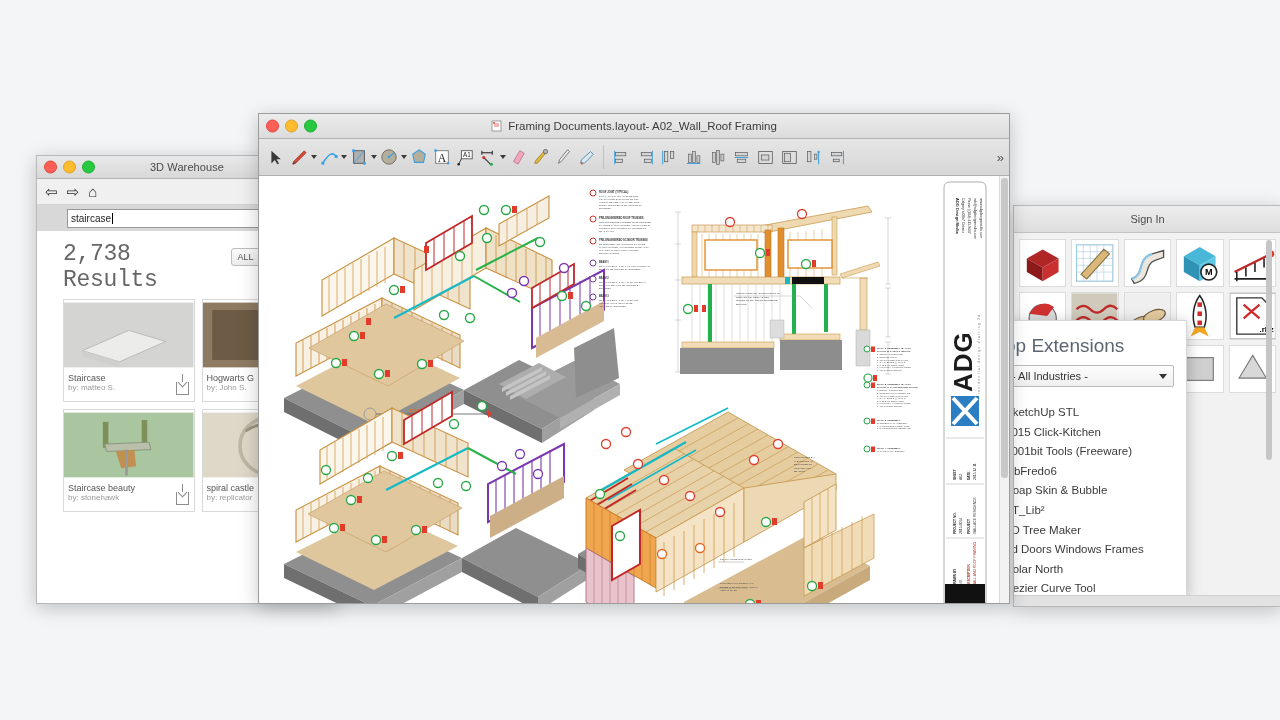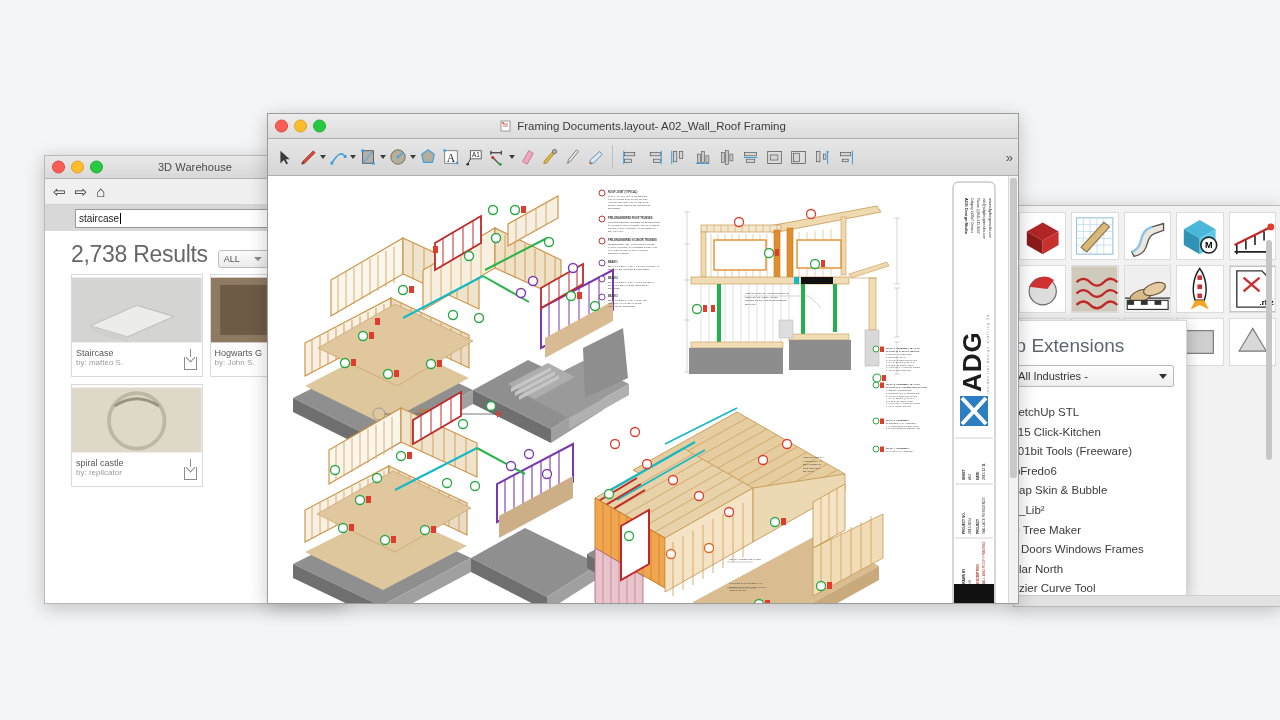--- a/index.html
+++ b/index.html
@@ -20,32 +20,32 @@
     display:flex; align-items:center;
   }
   .traffic { position:absolute; left:7px; top:50%; transform:translateY(-50%); display:flex; gap:6px; }
   .dot { width:11px; height:11px; border-radius:50%; }
   .dot.r{background:#ff5f57;border:1px solid #e1453c;}
   .dot.y{background:#febc2e;border:1px solid #e0a123;}
   .dot.g{background:#28c840;border:1px solid #1faf33;}
   .wtitle { flex:1; text-align:center; font-size:11px; color:#4a4a4a; letter-spacing:.1px; }
 
   
-  #warehouse { left:44px; top:155px; width:300px; height:447px; border:1px solid #b9b9b9; }
+  #warehouse { left:36px; top:155px; width:300px; height:447px; border:1px solid #b9b9b9; }
   #wh-nav { height:25px; background:#f0f0f0; border-bottom:1px solid #d4d4d4; display:flex; align-items:center; padding-left:8px; gap:9px;}
   .navglyph { font-size:15px; color:#2b2b2b; line-height:1; cursor:default;}
   #wh-searchbar { height:26px; background:#d8d8d8; display:flex; align-items:center; padding-left:30px; }
   #wh-search-input {
     flex:1; height:17px; background:#fff; border:1px solid #999; border-right:none;
     font-size:10px; color:#222; padding:0 3px; line-height:17px; display:flex; align-items:center;
   }
   #wh-search-input .caret{display:inline-block;width:1px;height:11px;background:#000;margin-left:1px;}
   #wh-body { background:#fff; height:396px; position:relative; overflow:hidden; }
   #wh-resulthead { display:flex; align-items:baseline; padding:10px 0 6px 26px; gap:10px;}
-  #wh-count { font-size:23px; color:#666; font-weight:300; letter-spacing:-.3px;}
+  #wh-count { font-size:23px; color:#666; font-weight:300; letter-spacing:-.3px;font-family:Liberation Mono, monospace;}
   #wh-allsel {
     font-size:9px; color:#555; background:linear-gradient(#fbfbfb,#ececec);
     border:1px solid #bdbdbd; border-radius:3px; padding:3px 5px;
     display:flex; align-items:center; gap:14px; min-width:56px;
   }
   #wh-allsel .arrow { width:0;height:0;border-left:4px solid transparent;border-right:4px solid transparent;border-top:4px solid #8a8a8a;}
   #wh-resultby { font-size:9px; color:#555; font-weight:bold; }
   #wh-grid { display:grid; grid-template-columns:1fr 1fr; gap:7px; padding:0 4px 0 26px; }
   .card { border:1px solid #d9d9d9; background:#fff; height:101px; position:relative; overflow:hidden;}
   .card .thumb { height:70px; width:100%; position:relative; overflow:hidden; }
@@ -78,21 +78,21 @@
     justify-content:space-between; padding:0 6px; font-size:11px; color:#333;
   }
   #ext-select .arrow{width:0;height:0;border-left:4px solid transparent;border-right:4px solid transparent;border-top:5px solid #333;}
   #ext-list { padding:0 0 0 12px; }
   #ext-list li { list-style:none; font-size:11.5px; color:#3a3a3a; line-height:19.6px; white-space:nowrap;}
   #ext-scroll{position:absolute;right:8px;top:34px;width:7px;height:330px;}
   #ext-scroll .thumbbar{width:6px;height:220px;background:#c6c6c6;border-radius:3px;}
   #ext-footerline{position:absolute;left:0;bottom:0;width:100%;height:10px;background:#e2e2e2;border-top:1px solid #cfcfcf;}
 
   
-  #layout { left:267px; top:113px; width:750px; height:489px; border:1px solid #9c9c9c; }
+  #layout { left:258px; top:113px; width:750px; height:489px; border:1px solid #9c9c9c; }
   #lo-titlebar { height:24px; background:linear-gradient(#ececec,#dcdcdc); border-bottom:1px solid #b0b0b0; position:relative; display:flex; align-items:center;}
   #lo-title { flex:1; text-align:center; font-size:11.5px; color:#3c3c3c; display:flex; align-items:center; justify-content:center; gap:5px;}
   #lo-toolbar {
     height:36px; background:linear-gradient(#e6e6e6,#d6d6d6); border-bottom:1px solid #aeaeae;
     display:flex; align-items:center; padding:0 6px; gap:1px; position:relative;
   }
   .tool { width:22px; height:24px; display:flex; align-items:center; justify-content:center; position:relative;}
   .tool svg{display:block;}
   .tcaret { width:0;height:0;border-left:3.5px solid transparent;border-right:3.5px solid transparent;border-top:4px solid #3b3b3b; margin-left:1px; }
   .aligngroup { display:flex; align-items:center; gap:2px; border-left:1px solid #bfbfbf; padding-left:6px; margin-left:4px;}
@@ -160,39 +160,57 @@
                 <rect x="95" y="6" width="34" height="26" fill="#55483a"></rect>
               </svg></div>
             <div class="meta">
               <div class="cname">Hogwarts G</div>
               <div class="cby">by: John S.</div>
             </div>
             <div class="dl"></div>
           </div>
           <div class="card">
             <div class="thumb"><svg width="100%" height="100%" viewBox="0 0 140 70">
+                <rect width="140" height="70" fill="#a9c6a0"></rect>
+                <rect x="42" y="10" width="6" height="28" fill="#7f8f58"></rect>
+                <rect x="84" y="8" width="6" height="30" fill="#7f8f58"></rect>
+                <polygon points="44,34 92,32 94,40 46,42" fill="#b9bfa8" stroke="#8a927c"></polygon>
+                <polygon points="56,42 76,40 78,58 62,60" fill="#c09050"></polygon>
+                <rect x="66" y="40" width="3" height="28" fill="#9a9a9a"></rect>
+              </svg></div>
+            <div class="meta">
+              <div class="cname">Staircase beauty</div>
+              <div class="cby">by: stonehawk</div>
+            </div>
+            <div class="dl"></div>
+          </div>
+          <div class="card">
+            <div class="thumb"><svg width="100%" height="100%" viewBox="0 0 140 70">
                 <rect width="140" height="70" fill="#ded8c8"></rect>
                 <circle cx="70" cy="36" r="30" fill="none" stroke="#bdb7a5" stroke-width="4"></circle>
                 <path d="M46 20 Q70 4 94 20" stroke="#9a937e" stroke-width="3" fill="none"></path>
               </svg></div>
             <div class="meta">
               <div class="cname">spiral castle</div>
               <div class="cby">by: replicator</div>
             </div>
             <div class="dl"></div>
           </div>
         </div>
       <div id="wh-scrollbar">
           <div class="thumbbar"></div>
         </div>
 
     </div>
   </div>
 
   <div class="win" id="extwin">
+    <div id="ext-signbar">
+      <span>Sign In</span>
+    </div>
     <div id="ext-grid">
         <div class="exticon"><svg width="100%" height="100%" viewBox="0 0 40 40">
             <polygon points="6,16 20,8 34,16 20,24" fill="#b02525"></polygon>
             <polygon points="6,16 6,28 20,36 20,24" fill="#8d1a1a"></polygon>
             <polygon points="20,24 20,36 34,28 34,16" fill="#c93131"></polygon>
           </svg></div>
         <div class="exticon"><svg width="100%" height="100%" viewBox="0 0 40 40">
             <rect x="4" y="4" width="32" height="32" fill="#fff" stroke="#9bc4dd"></rect>
             <g stroke="#bcd9ea" stroke-width=".7">
               <path d="M10 4 v32 M16 4 v32 M22 4 v32 M28 4 v32 M4 10 h32 M4 16 h32 M4 22 h32 M4 28 h32"></path>

